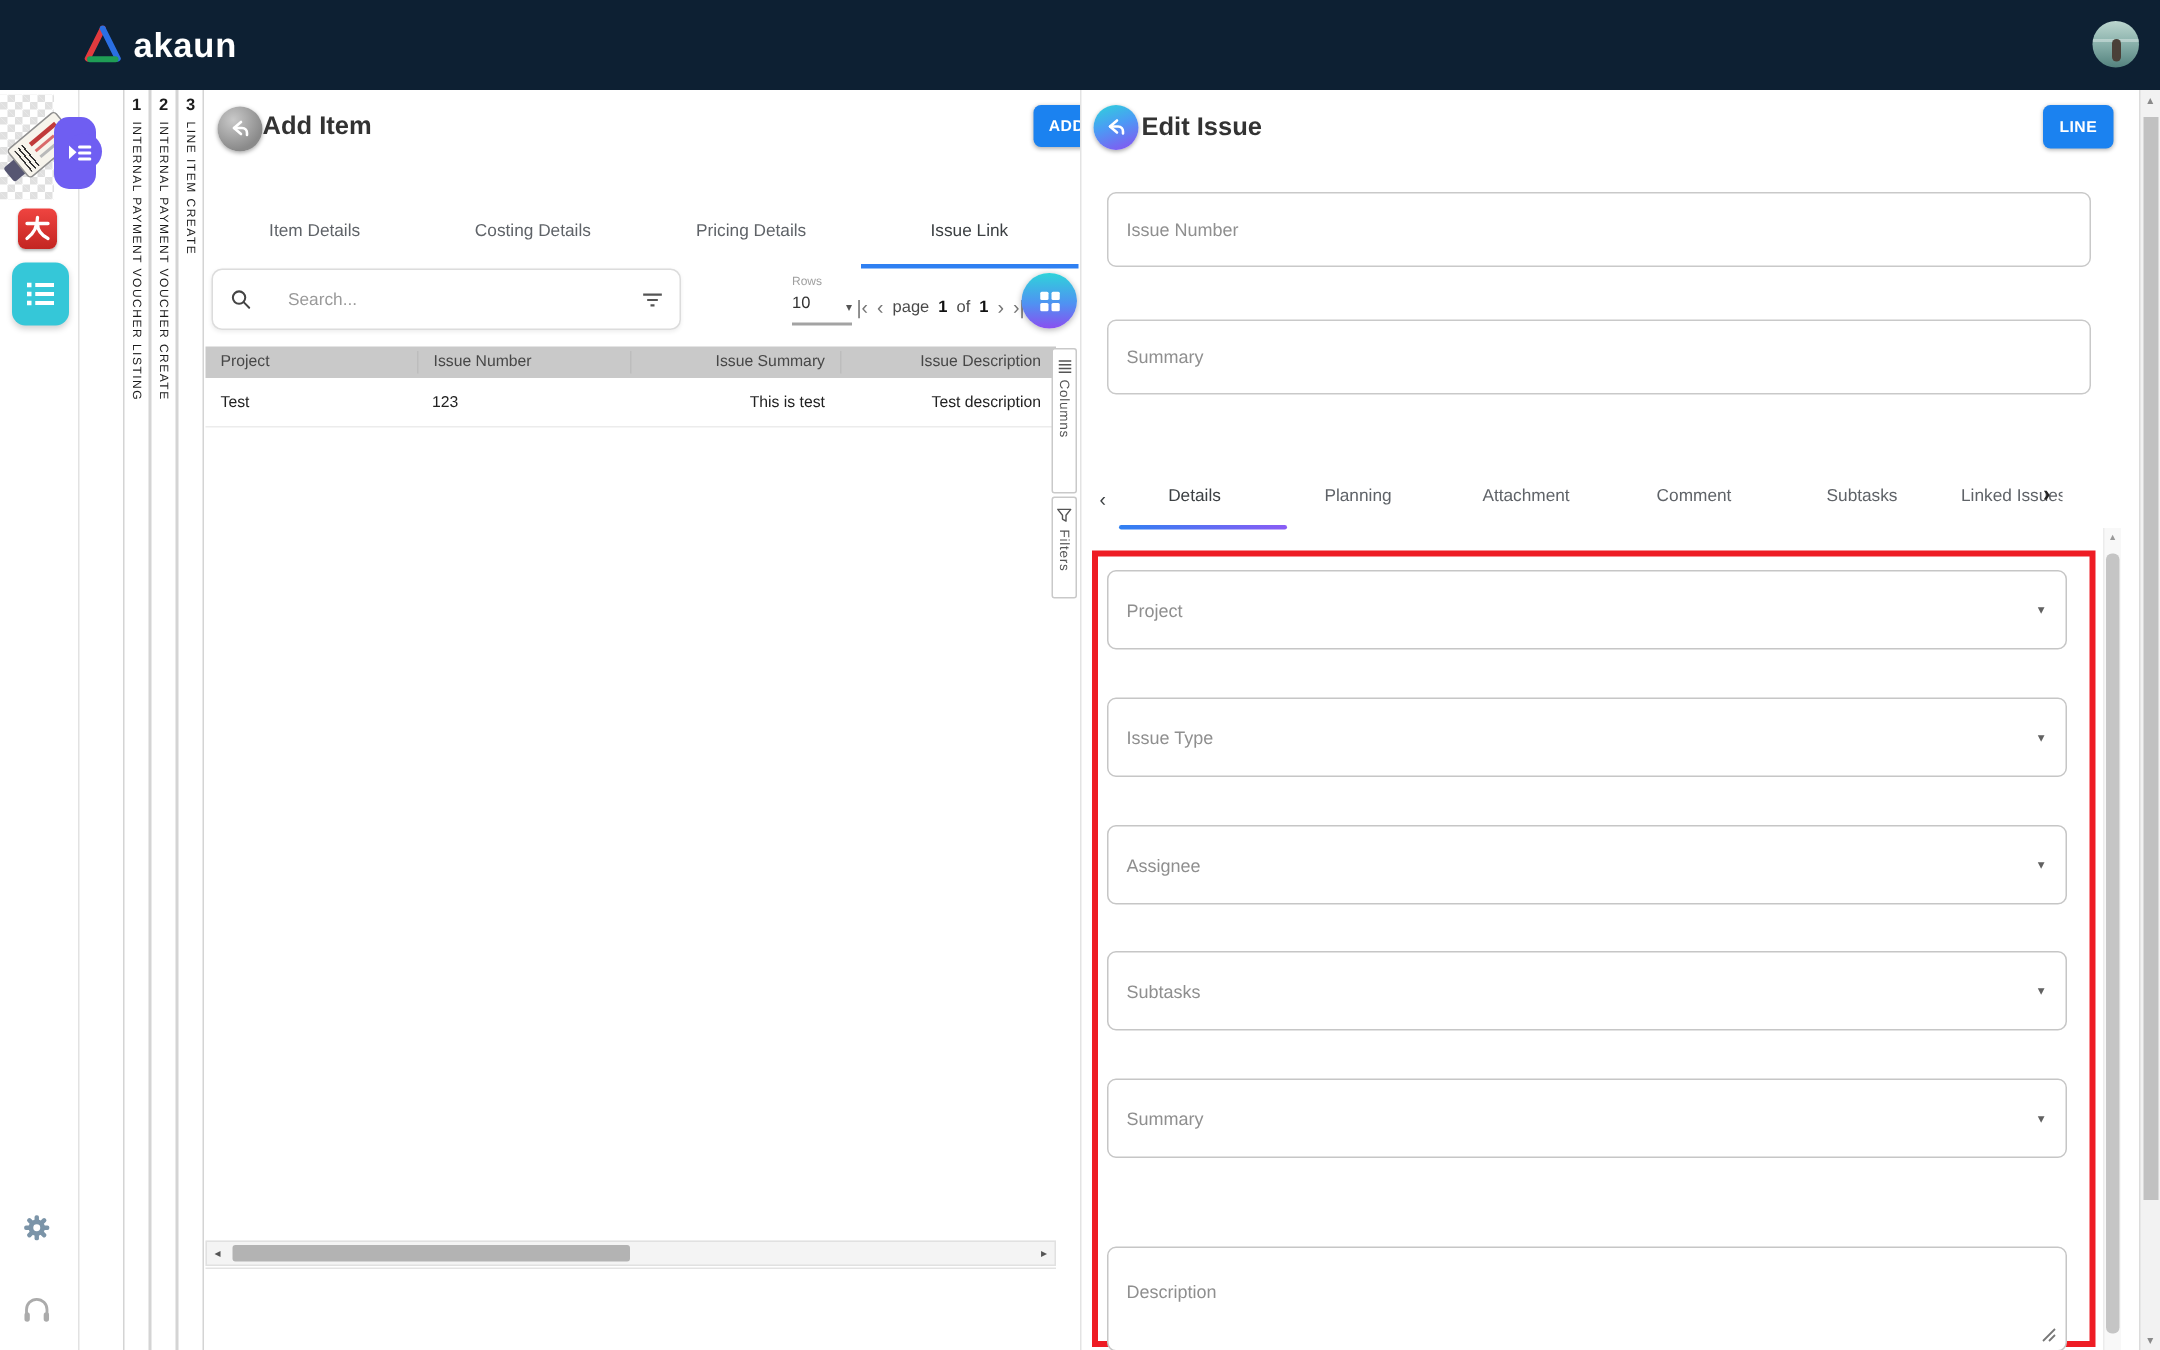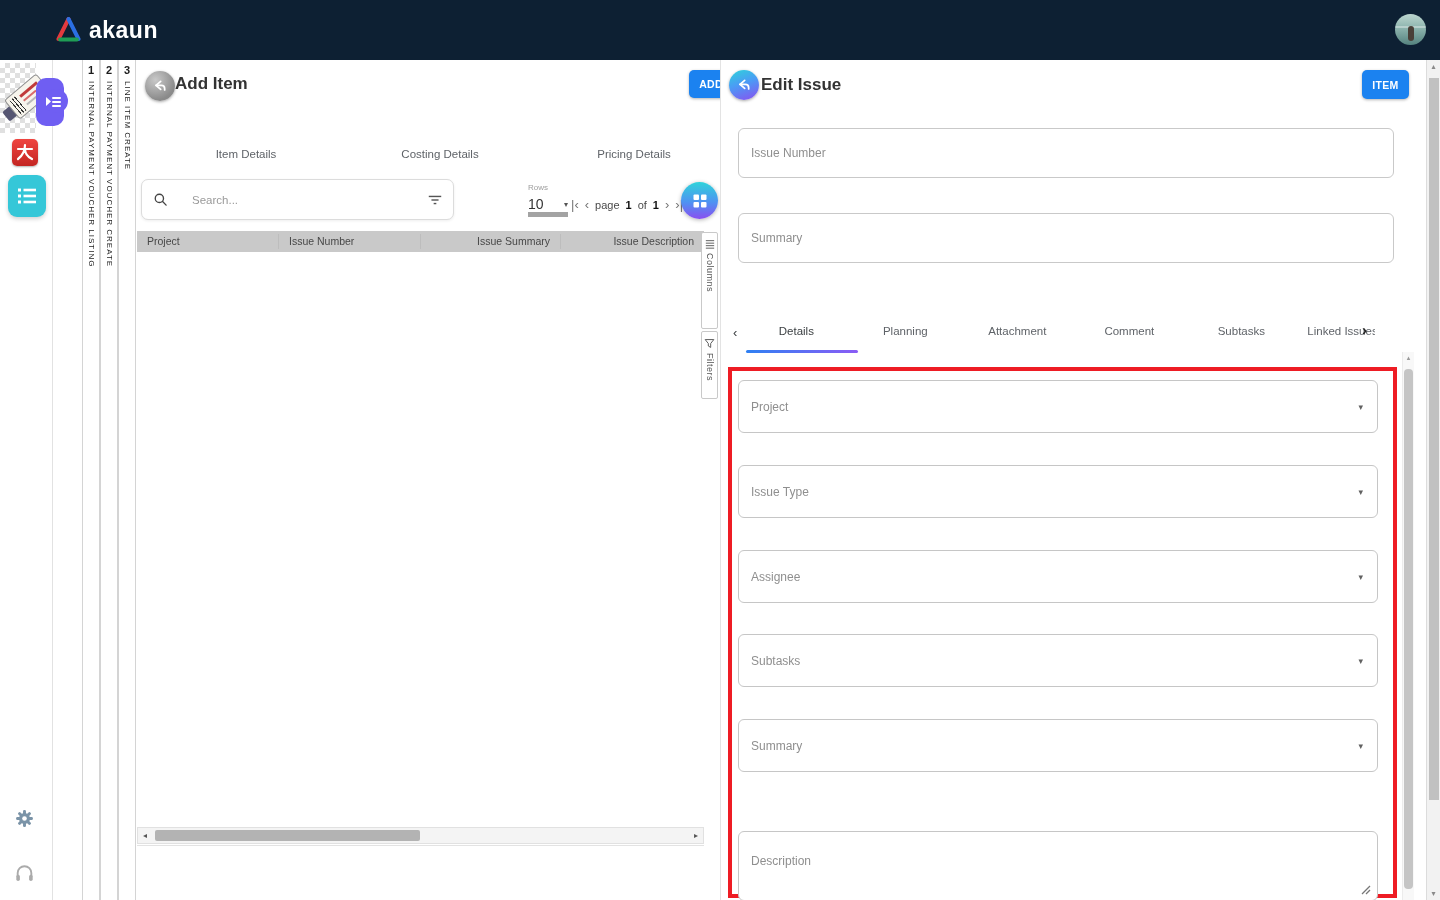--- a/index.html
+++ b/index.html
@@ -50,34 +50,34 @@
   
   .circle-btn { position:absolute; width:30px; height:30px; border-radius:50%; box-shadow:0 1px 3px rgba(0,0,0,.35); cursor:pointer; display:flex; align-items:center; justify-content:center; }
   .circle-gray { background:radial-gradient(circle at 35% 30%, #c9c9c9, #8a8a8a 70%); }
   .circle-grad { background:linear-gradient(160deg,#2ed3da 0%,#4b9bf5 45%,#8a4ff0 100%); }
   .blue-btn { position:absolute; background:#1b82f0; color:#fff; font-size:10.5px; font-weight:bold; letter-spacing:.3px;
               border:none; border-radius:5px; box-shadow:0 1px 3px rgba(0,0,0,.3); cursor:pointer; }
   .panel-title { position:absolute; font-size:17px; font-weight:bold; color:#333; }
 
   
   .panel-left { position:absolute; left:137px; top:60px; width:582px; height:840px; background:#fff; }
-  .lp-tabs { position:absolute; left:12px; top:72px; width:582px; height:47px; display:flex; }
+  .lp-tabs { position:absolute; left:0; top:72px; width:582px; height:47px; display:flex; }
   .lp-tab { flex:1; text-align:center; line-height:44px; font-size:11.5px; color:#5f6368; cursor:pointer; position:relative; }
   .lp-tab.active { color:#3c4043; }
   .lp-tab.active .underline { position:absolute; left:0; bottom:0; width:100%; height:3px; background:#2f80f2; }
   .searchbox { position:absolute; left:4px; top:119px; width:313px; height:41px; border:1px solid #dcdcdc; border-radius:7px;
                background:#fff; box-shadow:0 1px 3px rgba(0,0,0,.07); display:flex; align-items:center; }
   .searchbox svg.mag { margin-left:11px; flex:0 0 auto; }
   .searchbox input { border:none; outline:none; background:transparent; font-size:11.5px; color:#444; margin-left:24px; width:230px;
                      font-family:inherit; }
   .searchbox input::placeholder { color:#9a9a9a; }
   .searchbox .filter-ic { position:absolute; right:10px; top:12px; cursor:pointer; }
   .rows-label { position:absolute; left:391px; top:123px; font-size:8px; color:#9e9e9e; }
-  .rows-select { position:absolute; left:391px; top:136px; width:40px; height:21px; border-bottom:5px solid #a3a3a3;
-                 font-size:14px; color:#333; cursor:pointer; }
+  .rows-select { position:absolute; left:391px; top:136px; width:40px; height:21px; border-bottom:2px solid #a3a3a3;
+                 font-size:11px; color:#333; cursor:pointer; }
   .rows-caret { position:absolute; left:427px; top:140px; font-size:8px; color:#555; }
   .pager { position:absolute; left:434px; top:133px; height:24px; display:flex; align-items:center; gap:6px; }
   .pg-ic { font-size:13px; color:#757575; cursor:pointer; line-height:24px; }
   .pg-word { font-size:11px; color:#4a4a4a; }
   .pg-num { font-size:11px; color:#111; font-weight:bold; }
   .grid-btn { position:absolute; left:544px; top:122px; width:37px; height:37px; border-radius:50%;
               background:linear-gradient(180deg,#2fd3da 0%,#4f92f2 55%,#8a4ff0 100%); box-shadow:0 1px 4px rgba(0,0,0,.3);
               display:flex; align-items:center; justify-content:center; cursor:pointer; }
 
   .tbl { position:absolute; left:0; top:171px; width:567px; }
@@ -220,20 +220,21 @@
         <path d="M6 11 H14 C17.5 11 19 13.5 19 16 V18" stroke="#fff" stroke-width="2.6" fill="none" stroke-linecap="round"></path>
       </svg>
     </div>
     <span class="panel-title" style="left:38px; top:14px;">Add Item</span>
     <button class="blue-btn" style="left:552px; top:10px; width:44px; height:28px;">ADD</button>
 
     <div class="lp-tabs">
       <div class="lp-tab"><span>Item Details</span></div>
       <div class="lp-tab"><span>Costing Details</span></div>
       <div class="lp-tab"><span>Pricing Details</span></div>
+      <div class="lp-tab active"><span>Issue Link</span><span class="underline"></span></div>
     </div>
 
     <div class="searchbox">
       <svg class="mag" width="15" height="15" viewBox="0 0 20 20">
         <circle cx="8.5" cy="8.5" r="5.5" stroke="#444" stroke-width="1.8" fill="none"></circle>
         <line x1="12.8" y1="12.8" x2="17.5" y2="17.5" stroke="#444" stroke-width="1.8" stroke-linecap="round"></line>
       </svg>
       <input type="text" placeholder="Search..." style="">
       <svg class="filter-ic" width="16" height="16" viewBox="0 0 18 18">
         <line x1="2" y1="5" x2="16" y2="5" stroke="#555" stroke-width="1.6"></line>
@@ -266,20 +267,26 @@
       </svg>
     </div>
 
     <div class="tbl">
       <div class="tbl-head">
         <div class="hc w1">Project</div>
         <div class="hc w2">Issue Number</div>
         <div class="hc w3">Issue Summary</div>
         <div class="hc w4">Issue Description</div>
       </div>
+      <div class="tbl-row">
+        <div class="c w1">Test</div>
+        <div class="c w2">123</div>
+        <div class="c w3">This is test</div>
+        <div class="c w4">Test description</div>
+      </div>
     </div>
 
     <div class="hscroll">
       <span class="arr left">◂</span>
       <span class="arr right">▸</span>
       <div class="thumb"></div>
     </div>
     <div class="lp-bottom-line"></div>
 
     <div class="side-tool" style="top:172px; height:97px;">
@@ -300,21 +307,21 @@
   </section>
 
   <section class="panel-right">
     <div class="circle-btn circle-grad" style="left:8px; top:10px;">
       <svg width="16" height="16" viewBox="0 0 24 24">
         <path d="M13 5 L6 11 L13 17" stroke="#fff" stroke-width="2.6" fill="none" stroke-linecap="round" stroke-linejoin="round"></path>
         <path d="M6 11 H14 C17.5 11 19 13.5 19 16 V18" stroke="#fff" stroke-width="2.6" fill="none" stroke-linecap="round"></path>
       </svg>
     </div>
     <span class="panel-title" style="left:40px; top:15px;">Edit Issue</span>
-    <button class="blue-btn" style="left:641px; top:10px; width:47px; height:29px;">ITEM</button>
+    <button class="blue-btn" style="left:641px; top:10px; width:47px; height:29px;">LINE</button>
 
     <div class="rp-field" style="top:68px;">
       <span class="lbl">Issue Number</span>
     </div>
     <div class="rp-field" style="top:153px;">
       <span class="lbl">Summary</span>
     </div>
 
     <div class="rp-tabs">
       <span class="tab-chevron" style="margin-left:6px;">‹</span>

